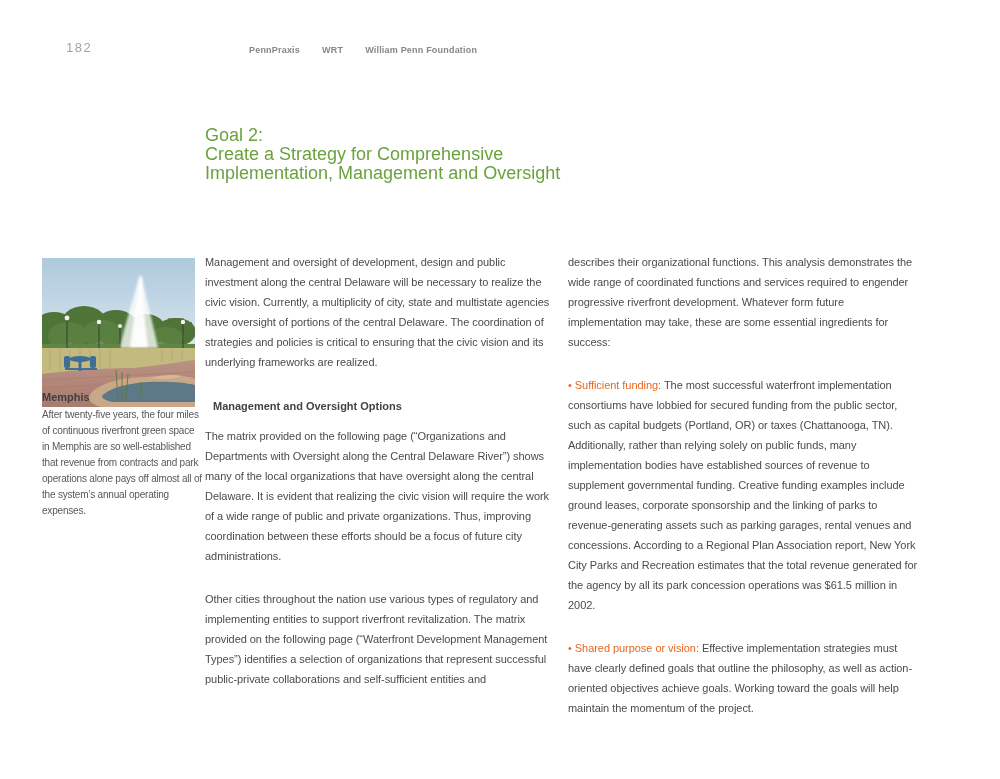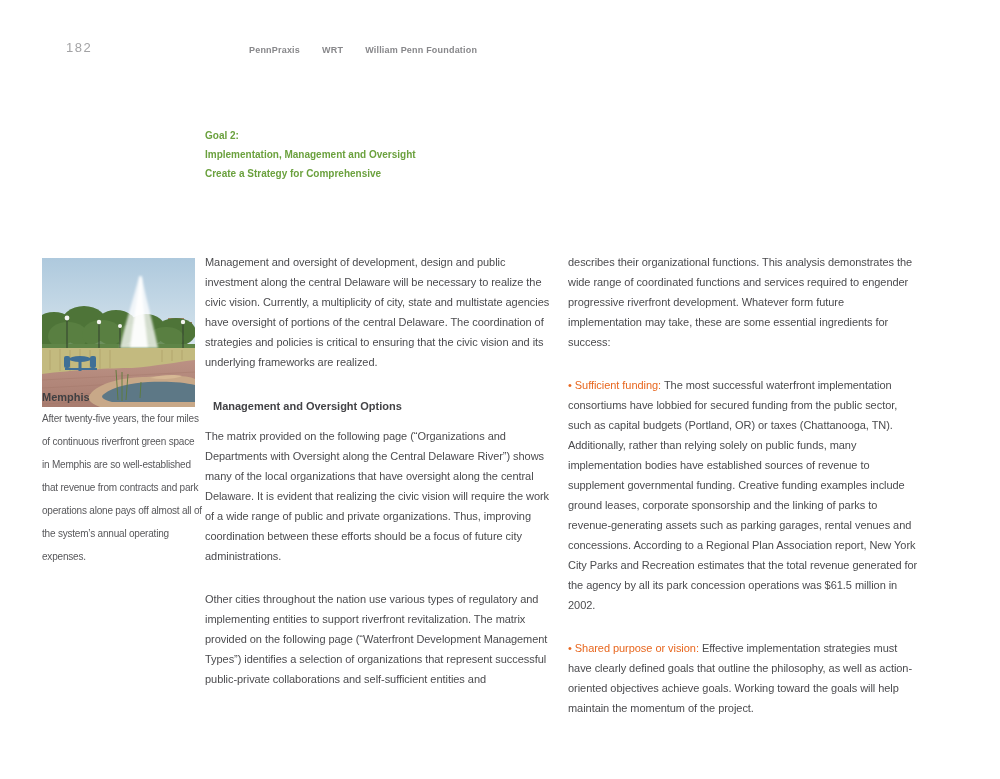--- a/index.html
+++ b/index.html
@@ -20,21 +20,21 @@
   .brand {
     position: absolute; left: 205px; top: 45px;
     display: flex; gap: 22px;
     font-size: 9px; font-weight: bold; color: #87878a;
     letter-spacing: 0.2px;
     margin-left: 44px;
   }
 
   .goal-heading {
     position: absolute; left: 205px; top: 126px;
-    font-size: 10px; font-weight: bold; color: #6ba13e;
+    font-size: 18px; font-weight: normal; color: #6ba13e;
     line-height: 19px;
   }
 
   .intro {
     position: absolute; left: 205px; top: 198px; width: 352px;
     font-size: 11px; font-weight: bold; color: #4d4d50;
     line-height: 23px; letter-spacing: -0.1px;
   }
 
   .photo {
@@ -43,21 +43,21 @@
   }
 
   .caption {
     position: absolute; left: 42px; top: 390px; width: 160px;
   }
   .caption .cap-title {
     font-size: 11px; font-weight: bold; color: #3f3f42;
     margin: 0 0 3px 0; line-height: 14px;
   }
   .caption .cap-text {
-    font-size: 10px; color: #58585b; line-height: 23px;
+    font-size: 10px; color: #58585b; line-height: 16px;
     letter-spacing: -0.2px; margin: 0;
   }
 
   .col { position: absolute; top: 252px; }
   .col-left  { left: 205px; width: 347px; }
   .col-right { left: 568px; width: 352px; }
   .col p {
     margin: 0 0 23px 0;
     font-size: 11px; line-height: 20px; color: #4b4b4e;
     letter-spacing: -0.05px;
@@ -77,22 +77,22 @@
   <div class="page-number">182</div>
 
   <div class="brand">
     <span>PennPraxis</span>
     <span>WRT</span>
     <span>William Penn Foundation</span>
   </div>
 
   <div class="goal-heading">
     <div>Goal 2:</div>
+    <div>Create a Strategy for Comprehensive</div>
     <div>Implementation, Management and Oversight</div>
-    <div>Create a Strategy for Comprehensive</div>
   </div>
 
 
   <svg class="photo" viewBox="0 0 153 149" xmlns="http://www.w3.org/2000/svg" aria-hidden="true">
     <defs>
       <linearGradient id="sky" x1="0" y1="0" x2="0" y2="1">
         <stop offset="0" stop-color="#aec9dd"></stop>
         <stop offset="1" stop-color="#dce8ef"></stop>
       </linearGradient>
       <linearGradient id="pave" x1="0" y1="0" x2="0" y2="1">

